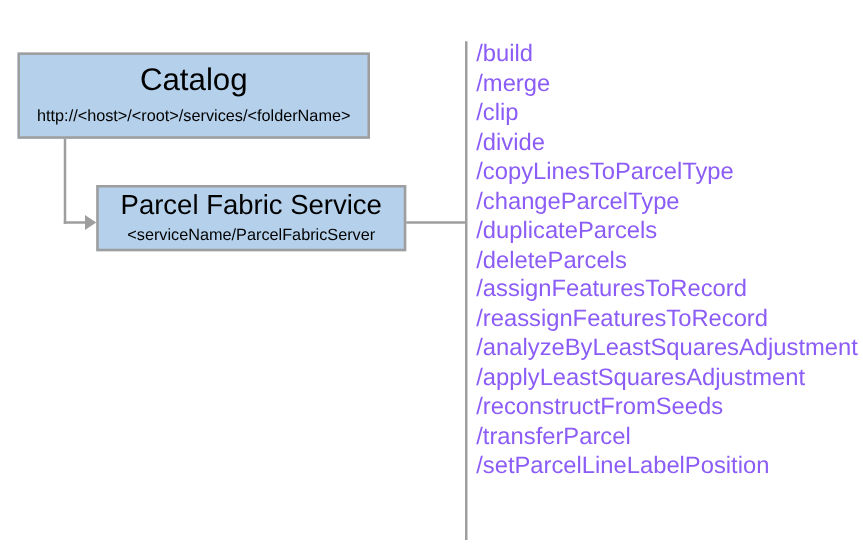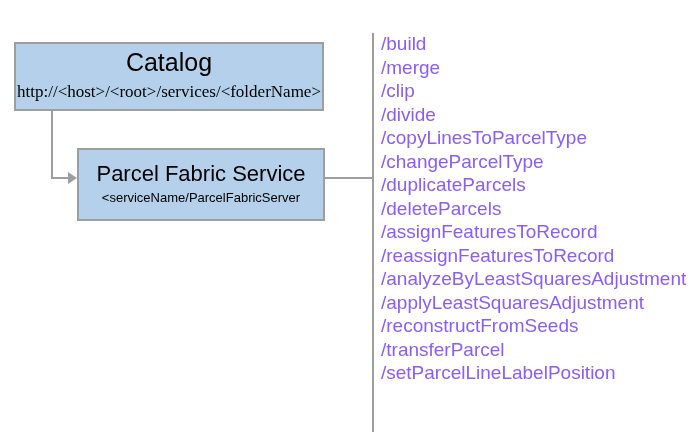--- a/index.html
+++ b/index.html
@@ -34,38 +34,37 @@
   }
   .node-sub {
     color: #000000;
     line-height: 1.1;
     white-space: nowrap;
   }
 
   #node-catalog {
     left: 14px;
     top: 42px;
-    width: 310px;
+    width: 282px;
     height: 69px;
   }
   #node-catalog .node-title {
     font-size: 25px;
     margin-top: -2px;
   }
   #node-catalog .node-sub {
-    font-size: 17px;
+    font-size: 13px;
     margin-top: 7px;
-    font-family: Liberation Serif, serif;
   }
 
   #node-service {
     left: 77px;
     top: 148px;
     width: 248px;
-    height: 73px;
+    height: 53px;
   }
   #node-service .node-title {
     font-size: 22px;
     margin-top: -2px;
   }
   #node-service .node-sub {
     font-size: 13px;
     margin-top: 5px;
   }
 

